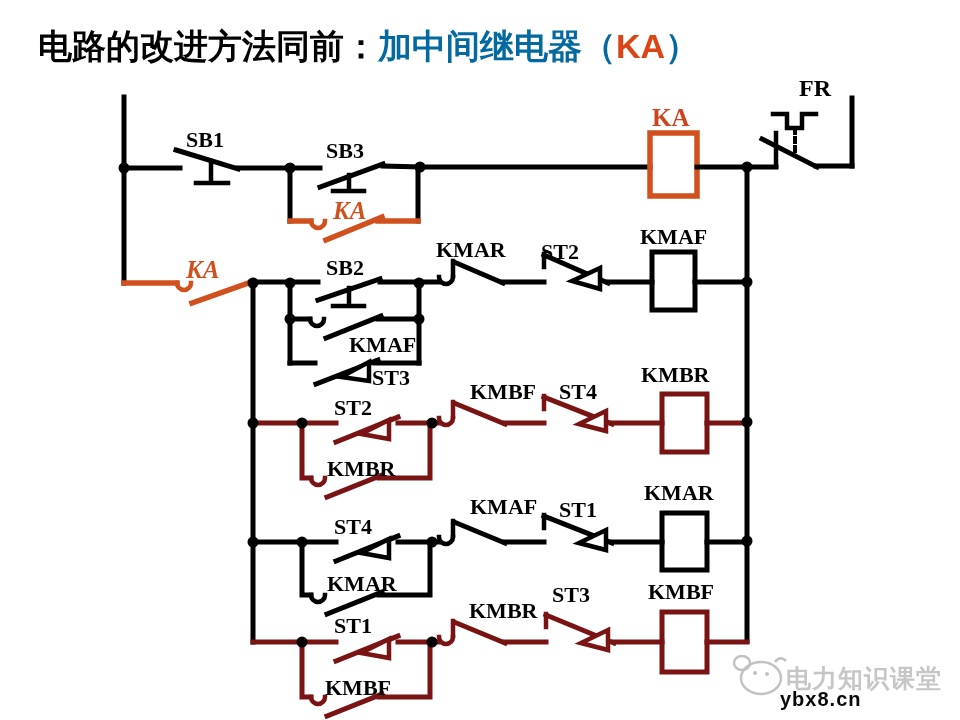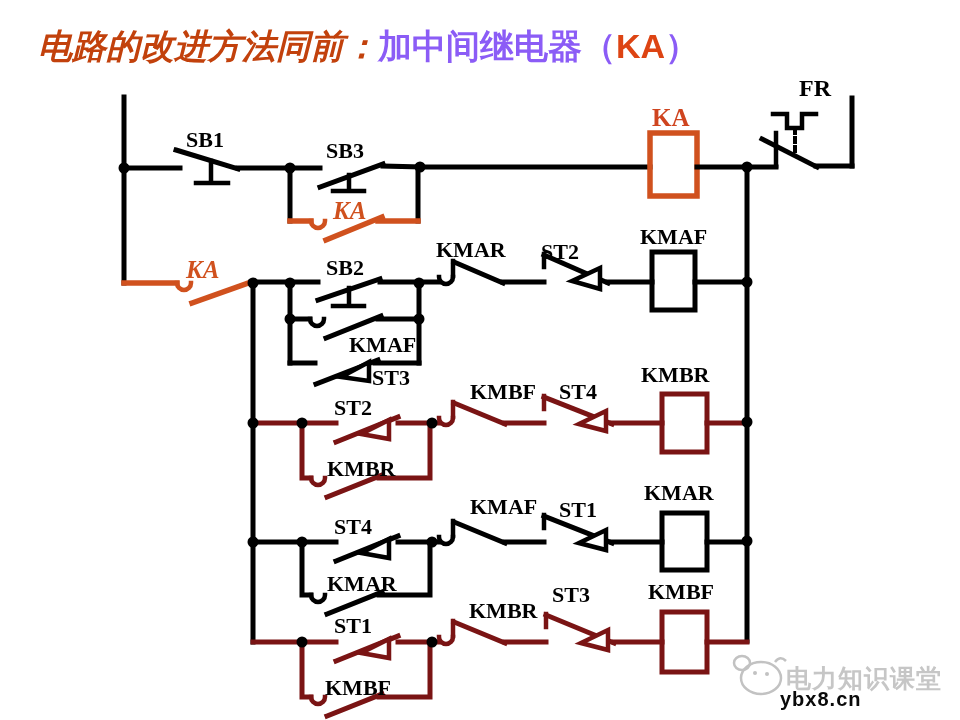--- a/index.html
+++ b/index.html
@@ -1,21 +1,21 @@
 <!DOCTYPE html>
 <html><head>
 <meta charset="utf-8">
 <style>
   html,body{margin:0;padding:0;background:#ffffff;}
   .stage{position:relative;width:960px;height:720px;background:#ffffff;overflow:hidden;
          font-family:"Liberation Sans",sans-serif;}
   .title{position:absolute;left:38px;top:24px;white-space:nowrap;
          font:bold 34px "Liberation Sans",sans-serif;}
-  .t-red{color:#c2410c;font-style:italic;}
-  .t-blue{color:#8b5cf6;margin-top:28px;}
+  .t-red{color:#000000;}
+  .t-blue{color:#0369a1;margin-top:28px;}
   .t-ka{color:#dd4413;}
   svg.circuit{position:absolute;left:0;top:0;}
   .wk{stroke:#000000;stroke-width:5;fill:none;stroke-linecap:square;}
   .wm{stroke:#7a1414;stroke-width:5;fill:none;stroke-linecap:square;}
   .wo{stroke:#d0511e;stroke-width:5.5;fill:none;stroke-linecap:square;}
   .thin{stroke-width:4.5;}
   .dotted{stroke-dasharray:4 5;stroke-width:4;}
   .tri{fill:#ffffff;stroke:#000000;stroke-width:4.5;stroke-linejoin:miter;}
   .tri-m{fill:#ffffff;stroke:#7a1414;stroke-width:4.5;stroke-linejoin:miter;}
   .coil-k{fill:none;stroke:#000000;stroke-width:5;}

